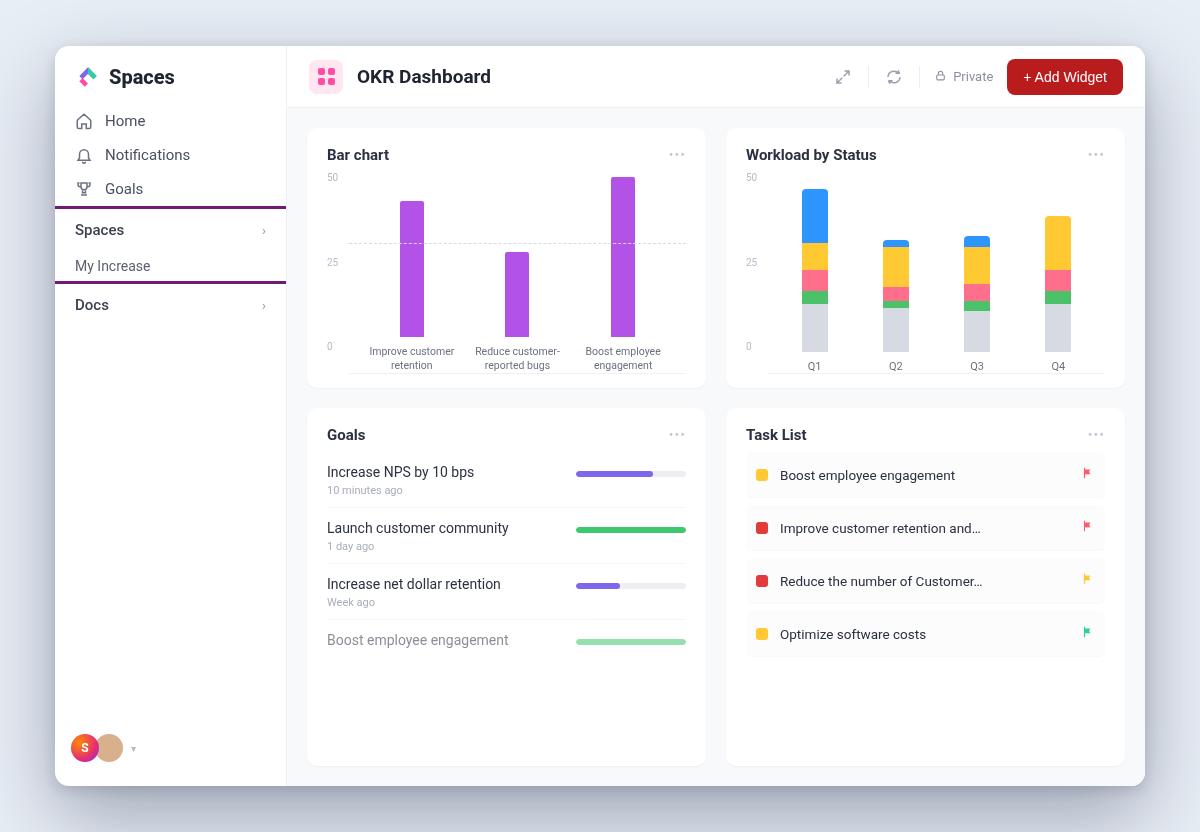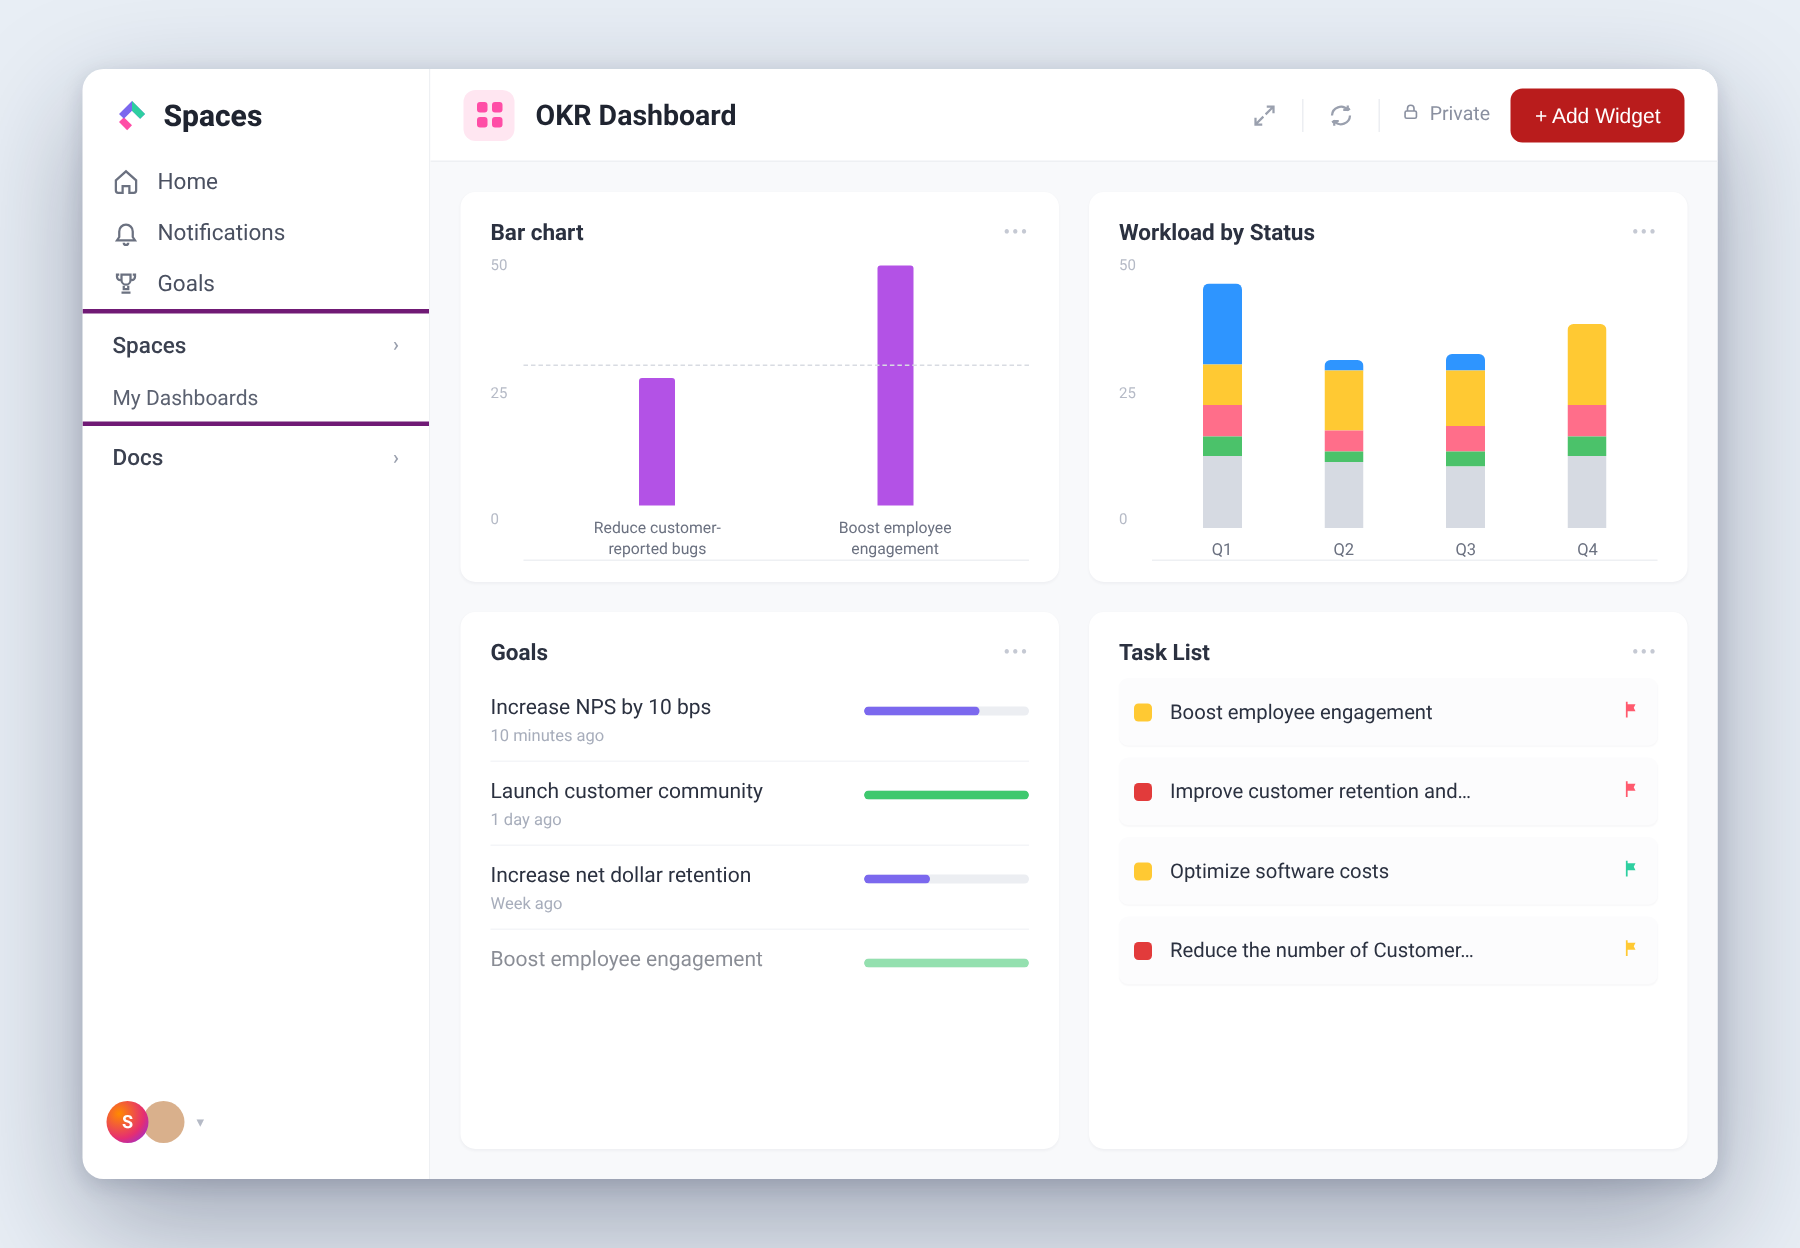--- a/index.html
+++ b/index.html
@@ -210,21 +210,21 @@
           </svg>
         </span>
       <span>Goals</span>
     </div>
 
     <div class="section-header">
       <span>Spaces</span>
       <span class="chev">›</span>
     </div>
 
-    <div class="section-sub">My Dashboards</div>
+    <div class="section-sub">My Increase</div>
 
     <div class="section-header">
       <span>Docs</span>
       <span class="chev">›</span>
     </div>
 
     <div class="sidebar-footer">
       <span class="avatar s"></span>
       <span class="avatar p"></span>
       <span class="caret-down">▾</span>
@@ -275,20 +275,24 @@
         </div>
         <div class="chart-area" id="bar-chart-area">
           <div class="y-axis" id="bar-yaxis">
               <span class="y-tick">50</span>
               <span class="y-tick">25</span>
               <span class="y-tick">0</span>
             </div>
           <div class="plot" id="bar-plot">
               <div class="dash-line" style="bottom: 64%;"></div>
               <div class="bar-col">
+                <div class="bar" style="height: 136px; background: rgb(179, 82, 230);"></div>
+                <div class="bar-label">Improve customer retention</div>
+              </div>
+              <div class="bar-col">
                 <div class="bar" style="height: 85px; background: rgb(179, 82, 230);"></div>
                 <div class="bar-label">Reduce customer-reported bugs</div>
               </div>
               <div class="bar-col">
                 <div class="bar" style="height: 159.8px; background: rgb(179, 82, 230);"></div>
                 <div class="bar-label">Boost employee engagement</div>
               </div>
             </div>
         </div>
       </div>
@@ -407,31 +411,31 @@
                 </svg></span>
             </div>
             <div class="task-row">
               <span class="sq" style="background: rgb(226, 59, 59);"></span>
               <span class="task-name">Improve customer retention and…</span>
               <span><svg viewBox="0 0 24 24" width="14" height="14" fill="#ff5a6e">
                   <path d="M5 3v18h2v-7h9l-2-4 2-4H7V3z"></path>
                 </svg></span>
             </div>
             <div class="task-row">
+              <span class="sq" style="background: rgb(226, 59, 59);"></span>
+              <span class="task-name">Reduce the number of Customer…</span>
+              <span><svg viewBox="0 0 24 24" width="14" height="14" fill="#ffc933">
+                  <path d="M5 3v18h2v-7h9l-2-4 2-4H7V3z"></path>
+                </svg></span>
+            </div>
+            <div class="task-row">
               <span class="sq" style="background: rgb(255, 201, 51);"></span>
               <span class="task-name">Optimize software costs</span>
               <span><svg viewBox="0 0 24 24" width="14" height="14" fill="#2ecfa0">
                   <path d="M5 3v18h2v-7h9l-2-4 2-4H7V3z"></path>
                 </svg></span>
             </div>
-            <div class="task-row">
-              <span class="sq" style="background: rgb(226, 59, 59);"></span>
-              <span class="task-name">Reduce the number of Customer…</span>
-              <span><svg viewBox="0 0 24 24" width="14" height="14" fill="#ffc933">
-                  <path d="M5 3v18h2v-7h9l-2-4 2-4H7V3z"></path>
-                </svg></span>
-            </div>
           </div>
       </div>
 
     </div>
   </div>
 </div>
 
 </body></html>

